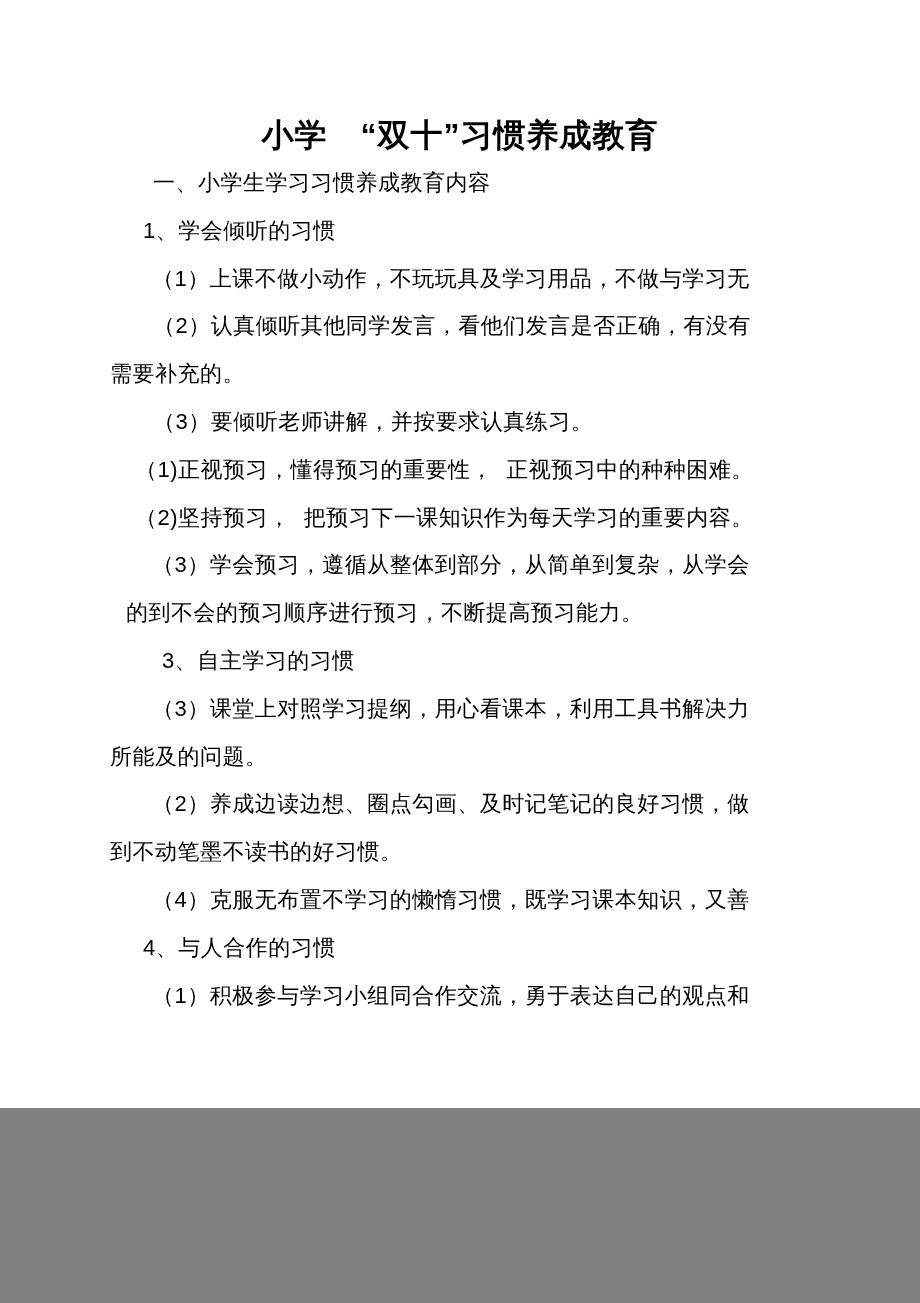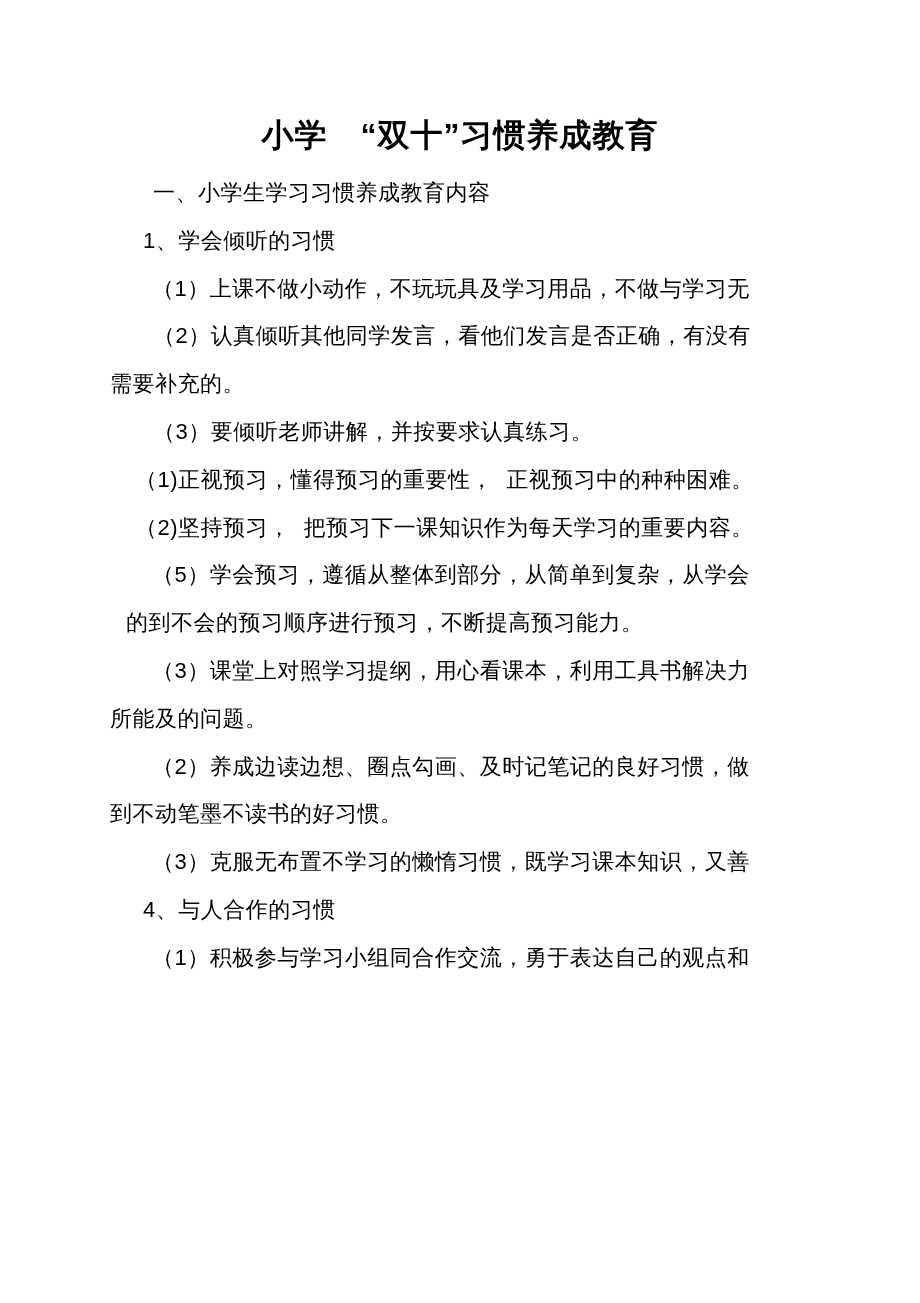--- a/index.html
+++ b/index.html
@@ -3,21 +3,21 @@
 <meta charset="utf-8">
 <style>
   html, body {
     margin: 0;
     padding: 0;
     background: #808080;
   }
   .page {
     position: relative;
     width: 920px;
-    height: 1303px;
+    height: 1108px;
     margin: 0 auto;
     background: #ffffff;
     color: #000000;
     font-family: "Liberation Sans", sans-serif;
     overflow: hidden;
   }
   .doc-title {
     position: absolute;
     top: 110px;
     left: 0;
@@ -26,21 +26,21 @@
     line-height: 50px;
     margin: 0;
     text-align: center;
     font-size: 32px;
     font-weight: bold;
     white-space: pre;
     letter-spacing: 1px;
   }
   .doc-body {
     position: absolute;
-    top: 169px;
+    top: 159px;
     left: 110px;
     width: 770px;
   }
   .doc-body p.line {
     margin: 0;
     height: 47.8px;
     line-height: 47.8px;
     font-size: 22px;
     white-space: pre;
     letter-spacing: 0.5px;
@@ -53,23 +53,24 @@
   <h1 class="doc-title">小学　“双十”习惯养成教育</h1>
   <div class="doc-body" id="doc-body">
       <p class="line" style="padding-left: 43px;">一、小学生学习习惯养成教育内容</p>
       <p class="line" style="padding-left: 33px;">1、学会倾听的习惯</p>
       <p class="line" style="padding-left: 42px;">（1）上课不做小动作，不玩玩具及学习用品，不做与学习无</p>
       <p class="line" style="padding-left: 43px;">（2）认真倾听其他同学发言，看他们发言是否正确，有没有</p>
       <p class="line" style="padding-left: 0px;">需要补充的。</p>
       <p class="line" style="padding-left: 43px;">（3）要倾听老师讲解，并按要求认真练习。</p>
       <p class="line" style="padding-left: 25px;">（1)正视预习，懂得预习的重要性，  正视预习中的种种困难。</p>
       <p class="line" style="padding-left: 25px;">（2)坚持预习，  把预习下一课知识作为每天学习的重要内容。</p>
-      <p class="line" style="padding-left: 42px;">（5）学会预习，遵循从整体到部分，从简单到复杂，从学会</p>
+      <p class="line" style="padding-left: 42px;">（3）学会预习，遵循从整体到部分，从简单到复杂，从学会</p>
       <p class="line" style="padding-left: 0px; margin-left: 16px;">的到不会的预习顺序进行预习，不断提高预习能力。</p>
+      <p class="line" style="padding-left: 52px;">3、自主学习的习惯</p>
       <p class="line" style="padding-left: 42px;">（3）课堂上对照学习提纲，用心看课本，利用工具书解决力</p>
       <p class="line" style="padding-left: 0px;">所能及的问题。</p>
       <p class="line" style="padding-left: 42px;">（2）养成边读边想、圈点勾画、及时记笔记的良好习惯，做</p>
       <p class="line" style="padding-left: 0px;">到不动笔墨不读书的好习惯。</p>
-      <p class="line" style="padding-left: 42px;">（3）克服无布置不学习的懒惰习惯，既学习课本知识，又善</p>
+      <p class="line" style="padding-left: 42px;">（4）克服无布置不学习的懒惰习惯，既学习课本知识，又善</p>
       <p class="line" style="padding-left: 33px;">4、与人合作的习惯</p>
       <p class="line" style="padding-left: 42px;">（1）积极参与学习小组同合作交流，勇于表达自己的观点和</p>
     </div>
 </div>
 
 </body></html>

